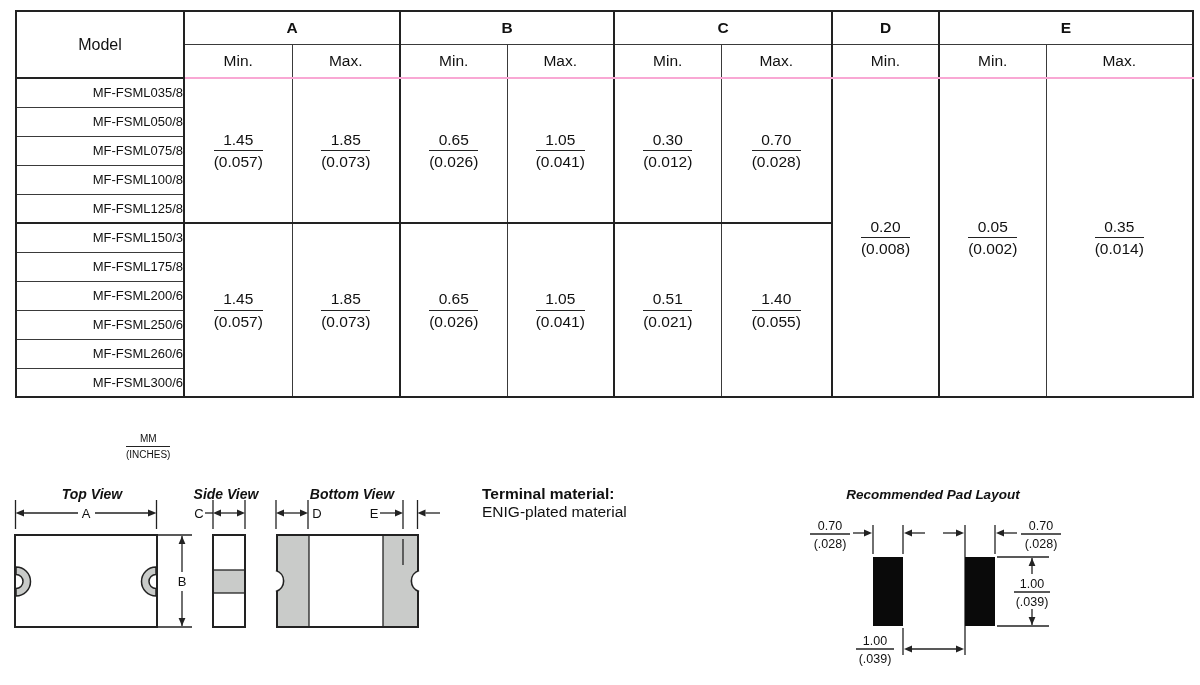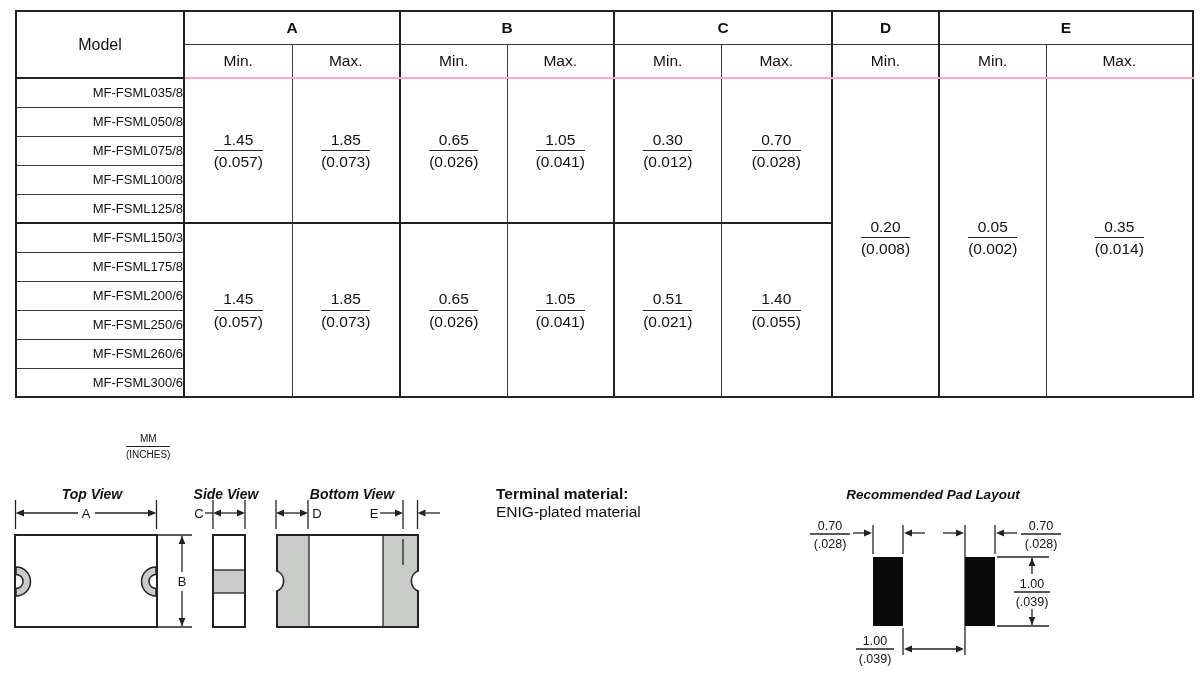--- a/index.html
+++ b/index.html
@@ -23,21 +23,21 @@
 
   
   .frac{display:inline-flex;flex-direction:column;line-height:1.12;}
   .frac .top{border-bottom:1.5px solid #222;padding:0 3px 2px;text-align:center;}
   .frac .bot{padding-top:2px;text-align:center;}
 
   
   .units-note{position:absolute;left:126px;top:409px;font-size:10px;margin-top:24px;}
 
   
-  .tm{position:absolute;left:496px;top:485px;font-size:15.5px;line-height:17.5px;color:#111;}
+  .tm{position:absolute;left:482px;top:485px;font-size:15.5px;line-height:17.5px;color:#111;}
   .tm-h{font-weight:700;}
 
   
   svg{position:absolute;overflow:visible;}
   svg text{font-family:"Liberation Sans",sans-serif;fill:#111;}
   .dtitle{font-size:14px;font-weight:700;font-style:italic;}
   .ptitle{font-size:13.5px;font-weight:700;font-style:italic;}
   .dlabel{font-size:13px;}
   .plabel{font-size:12.5px;}
   .ln{stroke:#222;stroke-width:1.3;fill:none;}

